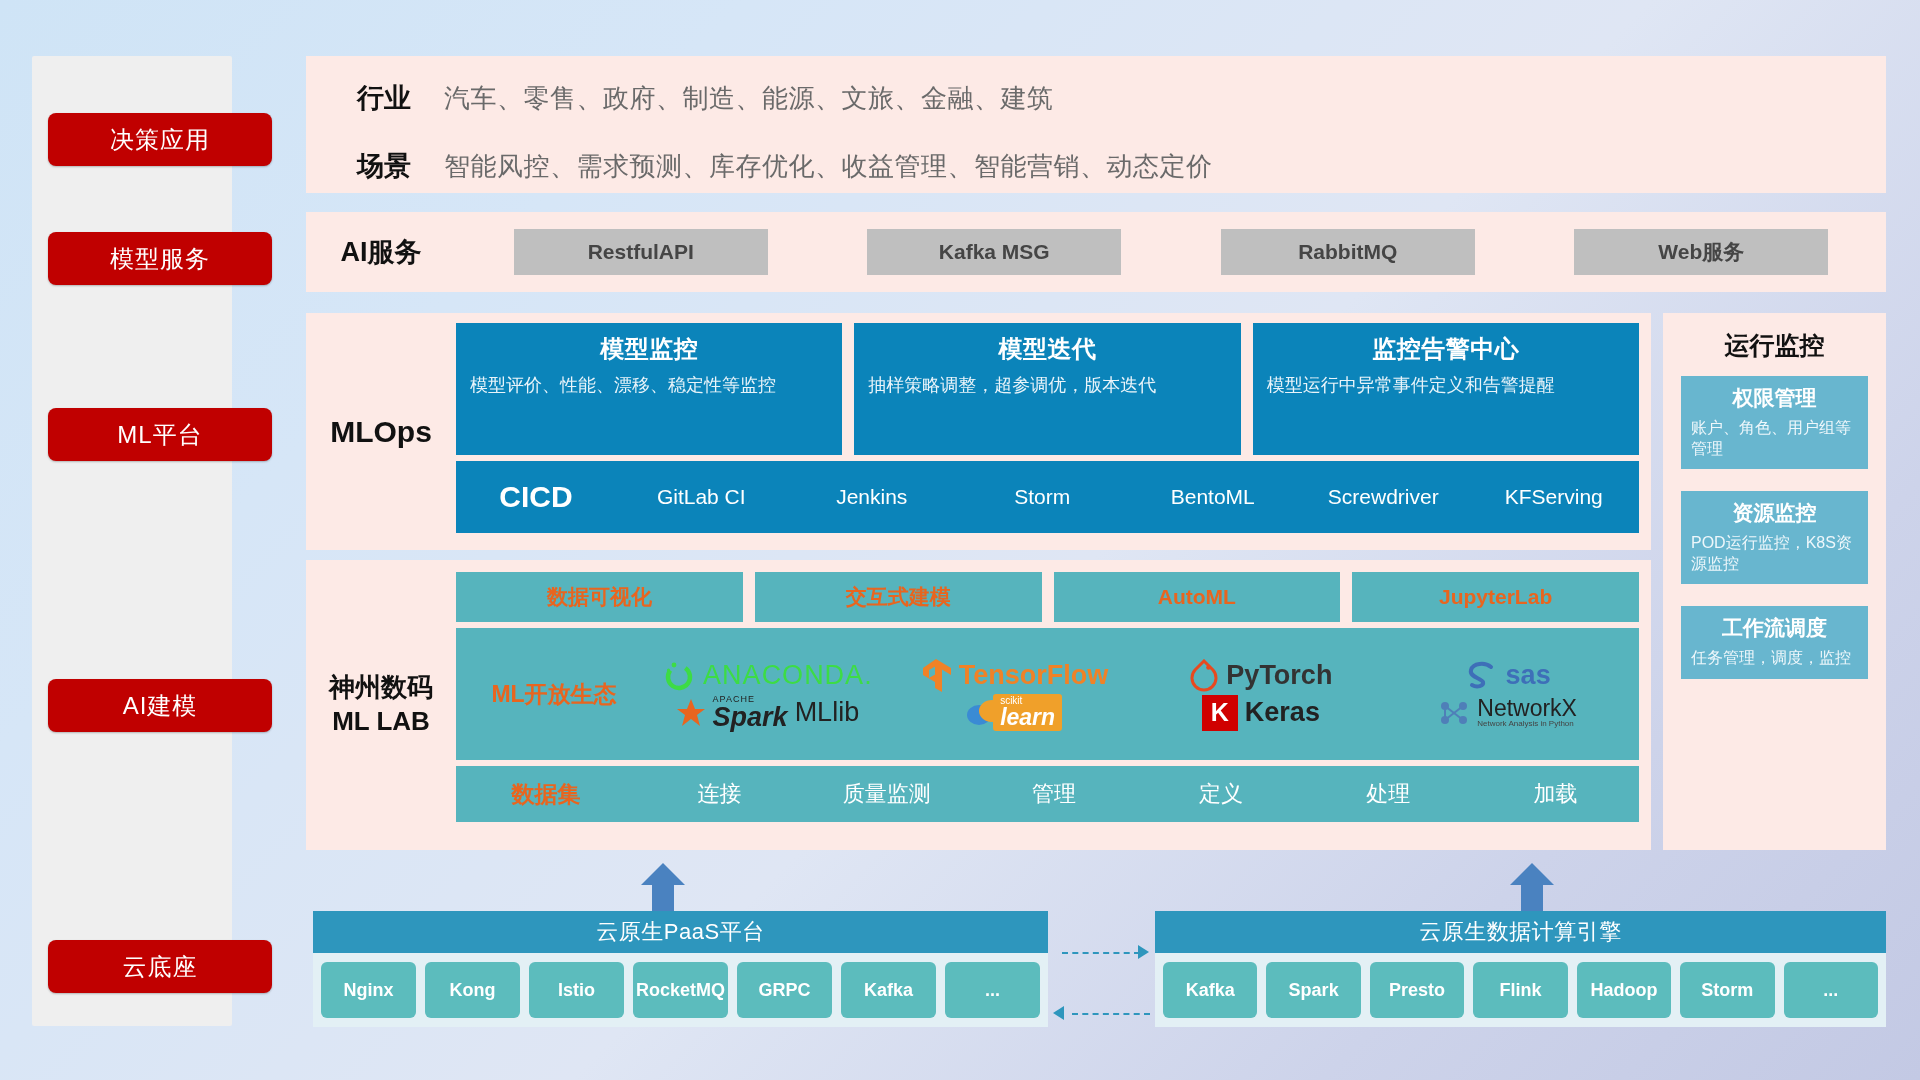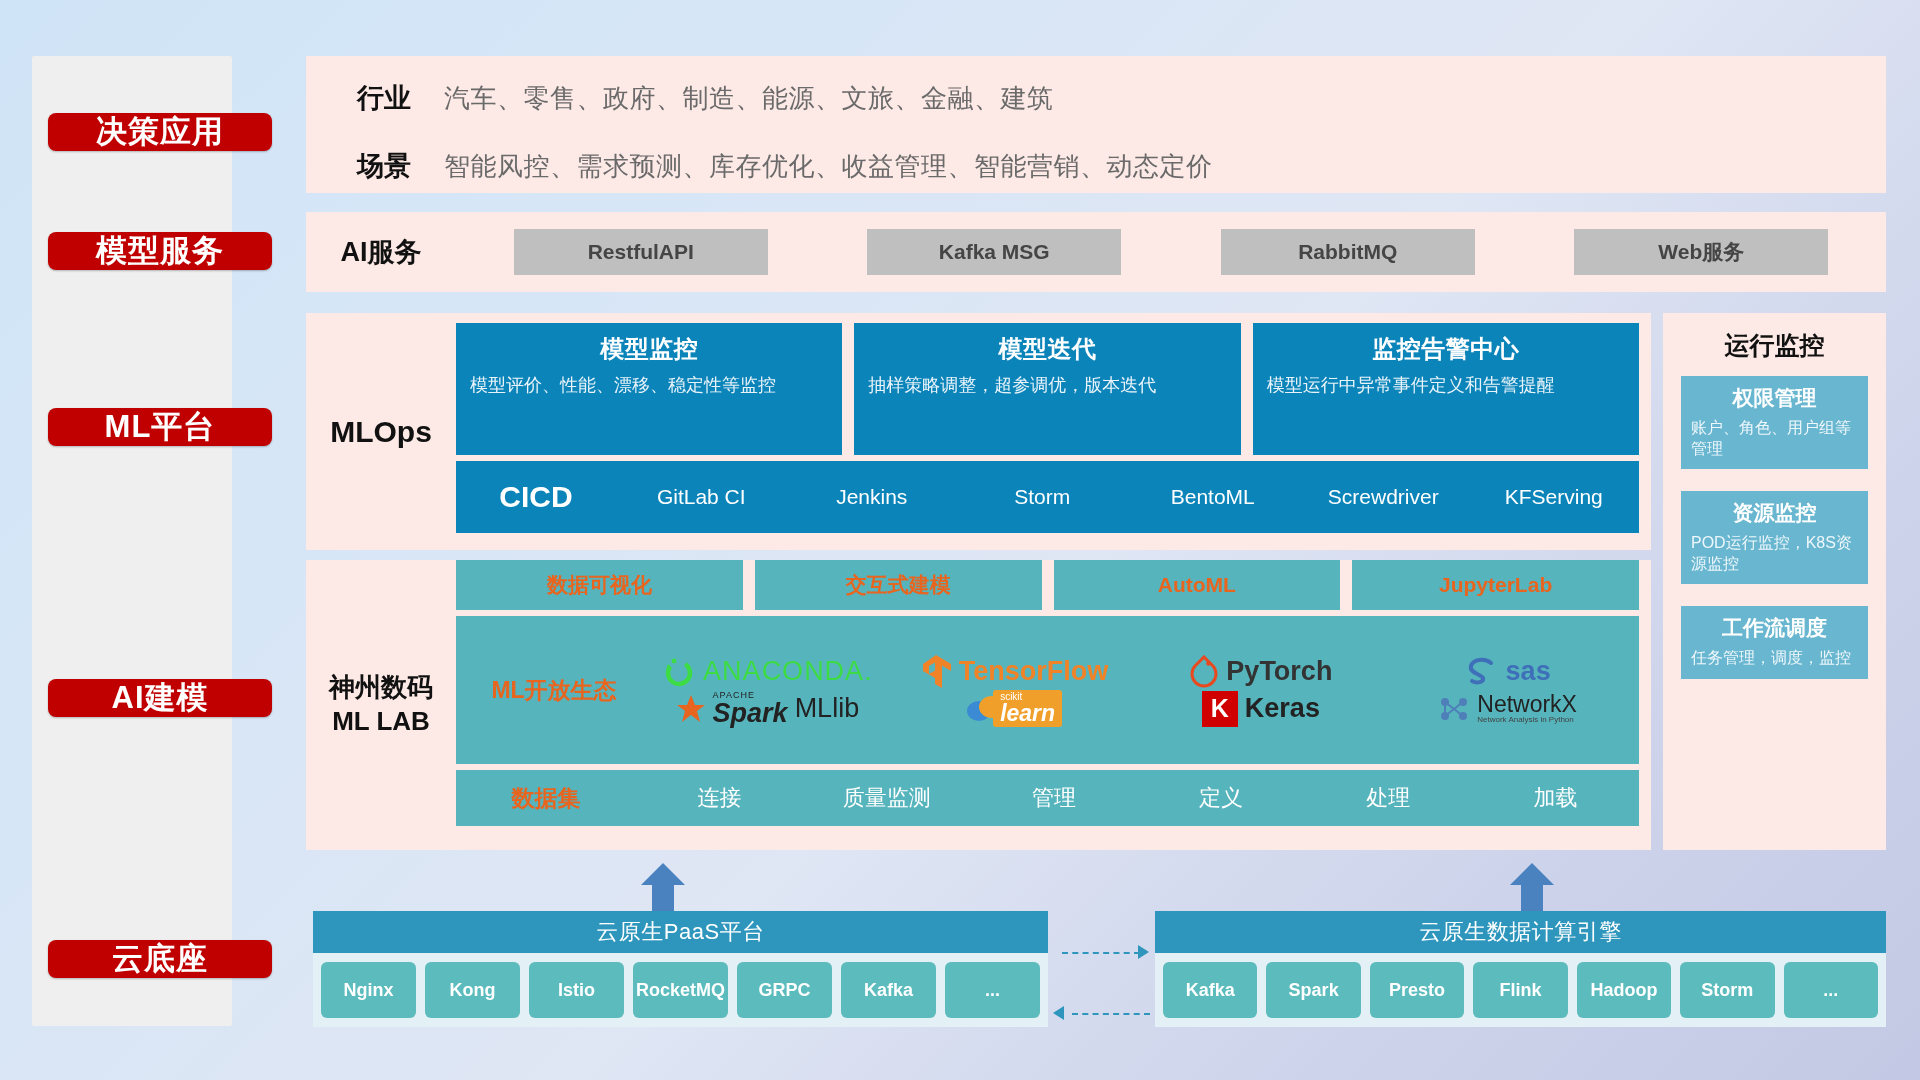--- a/index.html
+++ b/index.html
@@ -10,24 +10,24 @@
     position:relative;
   }
   .canvas{position:absolute;inset:0;}
 
   
   .rail{
     position:absolute;left:32px;top:56px;width:200px;height:970px;
     background:#efefef;border-radius:2px;
   }
   .rail-tag{
-    position:absolute;left:48px;width:224px;height:38px;
+    position:absolute;left:48px;width:224px;height:53px;
     background:#c00000;border-radius:8px;
     display:flex;align-items:center;justify-content:center;
-    color:#ffffff;font-size:31px;font-weight:bold;letter-spacing:1px;
+    color:#ffffff;font-size:24px;font-weight:normal;letter-spacing:1px;
     box-shadow:0 1px 2px rgba(0,0,0,.25);
   }
   .rail-tag.t0{top:113px;}
   .rail-tag.t1{top:232px;}
   .rail-tag.t2{top:408px;}
   .rail-tag.t3{top:679px;}
   .rail-tag.t4{top:940px;}
 
   
   .band{position:absolute;background:#fdeae6;}
@@ -66,28 +66,28 @@
     background:#0b84ba;height:72px;display:flex;align-items:center;color:#fff;
   }
   .cicd-lab{font-size:30px;font-weight:bold;width:160px;text-align:center;flex:0 0 160px;}
   .cicd-items{display:flex;flex:1;}
   .cicd-item{flex:1;font-size:21px;text-align:center;line-height:1.05;padding:0 4px;}
 
   
   .band4{left:306px;top:560px;width:1345px;height:290px;display:flex;}
   .b4lab{width:150px;flex:0 0 150px;display:flex;align-items:center;justify-content:center;
          font-size:26px;font-weight:bold;color:#111;line-height:1.3;text-align:center;}
-  .b4right{flex:1;display:flex;flex-direction:column;padding:0 12px 8px 0;gap:6px;}
+  .b4right{flex:1;display:flex;flex-direction:column;padding:12px 12px 8px 0;gap:6px;}
   .teal-row{display:flex;gap:12px;height:50px;}
   .teal-chip{
     flex:1;background:#56b4bd;display:flex;align-items:center;justify-content:center;
     color:#e8651f;font-size:21px;font-weight:bold;
   }
   .eco{
-    background:#56b4bd;height:148px;display:flex;align-items:center;padding:0 8px;
+    background:#56b4bd;height:132px;display:flex;align-items:center;padding:0 8px;
   }
   .eco-lab{width:180px;flex:0 0 180px;text-align:center;color:#e8651f;font-size:23px;font-weight:bold;}
   .eco-grid{flex:1;display:grid;grid-template-columns:repeat(4,1fr);grid-template-rows:1fr 1fr;
             align-items:center;justify-items:center;}
   .logo{display:flex;align-items:center;gap:7px;}
   .logo-txt{font-size:27px;font-weight:bold;}
   .ds-row{background:#56b4bd;height:56px;display:flex;align-items:center;}
   .ds-lab{width:180px;flex:0 0 180px;text-align:center;color:#e8651f;font-size:23px;font-weight:bold;}
   .ds-items{display:flex;flex:1;}
   .ds-item{flex:1;text-align:center;color:#fff;font-size:22px;}

